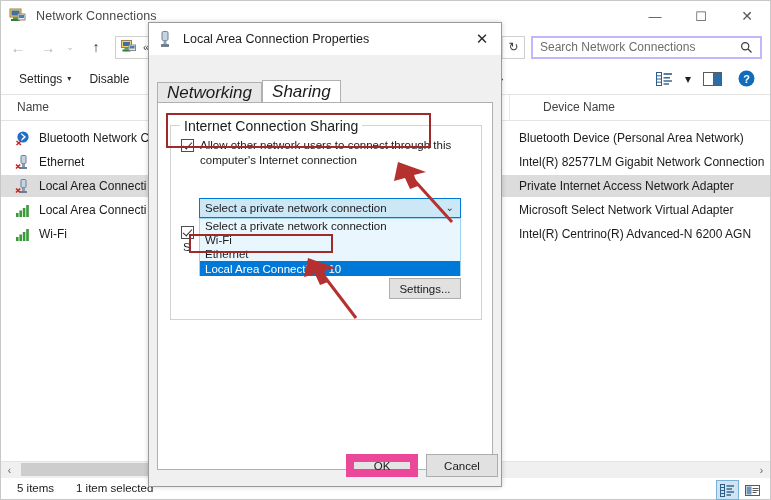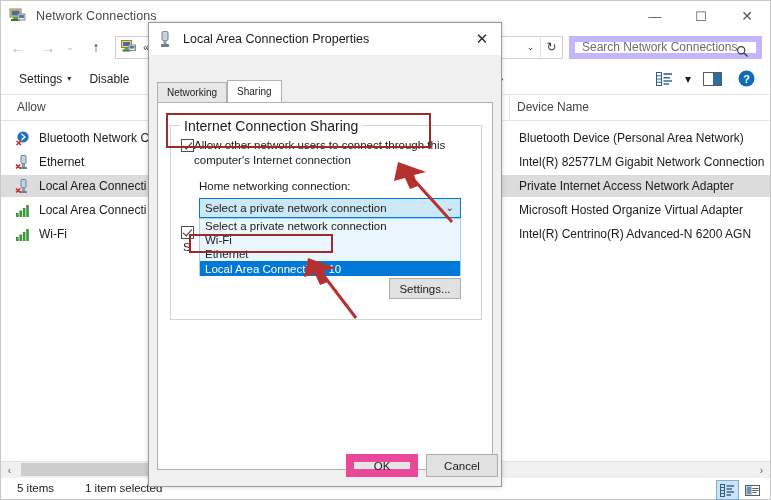--- a/index.html
+++ b/index.html
@@ -81,22 +81,22 @@
   .crumb-caret {
     width: 19px; height: 21px; display: flex; align-items: center; justify-content: center;
     color: #3a3a3a; font-size: 9px;
   }
   .crumb-refresh {
     width: 22px; height: 21px; display: flex; align-items: center; justify-content: center;
     color: #3a3a3a; font-size: 12px;
     border-left: 1px solid #e2e2e2;
   }
   .searchbox {
-    width: 193px; height: 23px; margin-right: 8px;
-    border: 6px solid #c4b5fd; background: #fff;
+    width: 231px; height: 23px; margin-right: 8px;
+    border: 2px solid #c4b5fd; background: #fff;
     display: flex; align-items: center;
     position: relative;
   }
   .searchbox .ph {
     margin-left: 7px; font-size: 12px; color: #6d6d6d;
   }
   .searchbox .mag {
     position: absolute; right: 7px; top: 3px;
     color: #3b3b3b; font-size: 12px;
   }
@@ -120,21 +120,21 @@
   
   .colheader {
     position: absolute; left: 0; top: 94px;
     width: 769px; height: 26px;
     background: #ffffff;
     border-bottom: 1px solid #e4e4e4;
     font-size: 12px; color: #444;
   }
   .colheader .c { position: absolute; top: 5px; }
   .col-name { left: 16px; }
-  .col-device { left: 516px; }
+  .col-device { left: 542px; }
 
   
   .listarea {
     position: absolute; left: 0; top: 120px;
     width: 769px; height: 340px;
     background: #ffffff;
   }
   .lrow {
     position: absolute; left: 0; width: 769px; height: 22px;
     display: flex; align-items: center;
@@ -168,21 +168,21 @@
     width: 17px; height: 16px; display: flex; align-items: center; justify-content: center;
     color: #5a5a5a; font-size: 10px;
   }
   .hscroll .thumb {
     position: absolute; left: 20px; top: 1px; width: 280px; height: 13px;
     background: #cdcdcd;
   }
   .status-text { position: absolute; left: 0; top: 18px; width: 769px; height: 20px; text-align: center; }
   .status-text .s { position: absolute; top: 2px; font-size: 11.5px; color: #1b1b1b; }
   .st1 { left: 16px; }
-  .st2 { left: 75px; margin-left: 9px; }
+  .st2 { left: 75px; }
   .view-btns {
     position: absolute; right: 6px; top: 18px; display: flex; gap: 2px;
   }
   .vb {
     width: 23px; height: 20px; display: flex; align-items: center; justify-content: center;
   }
   .vb.active { background: #cfe4f2; border: 1px solid #7ab0d4; }
 
   
   .dialog {
@@ -216,24 +216,25 @@
   }
 
   
   .tabstrip {
     position: absolute; left: 8px; top: 26px;
     width: 336px; height: 21px;
     display: flex; align-items: flex-end;
   }
   .tab {
     height: 20px; padding: 0 9px;
-    font-size: 10px; color: #1b1b1b;
+    font-size: 17px; color: #1b1b1b;
     display: flex; align-items: center;
     border: 1px solid #b0b0b0; border-bottom: none;
     background: #e7e7e7;
+    font-style: italic;
   }
   .tab.active {
     background: #ffffff; height: 22px;
     position: relative; z-index: 3;
     border-color: #b0b0b0;
   }
   .tabpanel {
     position: absolute; left: 8px; top: 47px;
     width: 336px; height: 368px;
     background: #ffffff;
@@ -248,21 +249,21 @@
   }
   .group-legend {
     position: absolute; left: 9px; top: -8px;
     background: #ffffff; padding: 0 4px;
     font-size: 14px; color: #1b1b1b;
   }
 
   .chk-row {
     position: absolute; left: 10px; top: 12px;
     width: 290px;
-    display: flex; 
+    display: flex; gap: 6px;
   }
   .chkbox {
     width: 13px; height: 13px; flex: none;
     border: 1px solid #4d4d4d; background: #fff;
     position: relative; margin-top: 1px;
   }
   .chkbox.checked::after {
     content: ""; position: absolute; left: 3px; top: 0px;
     width: 4px; height: 8px;
     border: solid #2b2b2b; border-width: 0 1.6px 1.6px 0;
@@ -448,21 +449,21 @@
         <div class="cmd-ic" style="margin-left:6px;">
           <svg width="17" height="17" viewBox="0 0 17 17">
             <circle cx="8.5" cy="8.5" r="8" fill="#0f6cbd"></circle>
             <text x="8.5" y="12.6" font-family="Liberation Sans, sans-serif" font-size="11" font-weight="bold" fill="#ffffff" text-anchor="middle">?</text>
           </svg>
         </div>
       </div>
     </div>
 
     <div class="colheader">
-      <span class="c col-name">Allow</span>
+      <span class="c col-name">Name</span>
       <span class="c col-device">Device Name</span>
     </div>
 
     <div class="pane-div"></div>
 
     <div class="listarea">
 
       <div class="lrow" style="top:6px;">
         <span class="nm">
           <span class="ico">
@@ -512,21 +513,21 @@
           <span class="ico">
             <svg width="17" height="15" viewBox="0 0 17 15">
               <rect x="1" y="10" width="2.6" height="4" fill="#3a9a3a"></rect>
               <rect x="4.4" y="7.5" width="2.6" height="6.5" fill="#3a9a3a"></rect>
               <rect x="7.8" y="5" width="2.6" height="9" fill="#3a9a3a"></rect>
               <rect x="11.2" y="2" width="2.6" height="12" fill="#3a9a3a"></rect>
             </svg>
           </span>
           <span>Local Area Connecti</span>
         </span>
-        <span class="dev">Microsoft Hosted Organize Virtual Adapter</span>
+        <span class="dev">Microsoft Select Network Virtual Adapter</span>
       </div>
 
       <div class="lrow" style="top:102px;">
         <span class="nm">
           <span class="ico">
             <svg width="17" height="15" viewBox="0 0 17 15">
               <rect x="1" y="10" width="2.6" height="4" fill="#3a9a3a"></rect>
               <rect x="4.4" y="7.5" width="2.6" height="6.5" fill="#3a9a3a"></rect>
               <rect x="7.8" y="5" width="2.6" height="9" fill="#3a9a3a"></rect>
               <rect x="11.2" y="2" width="2.6" height="12" fill="#3a9a3a"></rect>
@@ -599,21 +600,20 @@
       <div class="tabpanel">
 
         <div class="groupbox">
           <span class="group-legend">Internet Connection Sharing</span>
 
           <div class="chk-row">
             <span class="chkbox checked"></span>
             <span class="chk-label">Allow other network users to connect through this computer's Internet connection</span>
           </div>
 
-          <span class="sub-label">Home networking connection:</span>
 
           <div class="combo">
             <span class="val">Select a private network connection</span>
             <span class="chev">⌄</span>
           </div>
 
           <div class="chk-row2">
             <span class="chkbox checked"></span>
             <span class="chk-label">A</span>
           </div>

